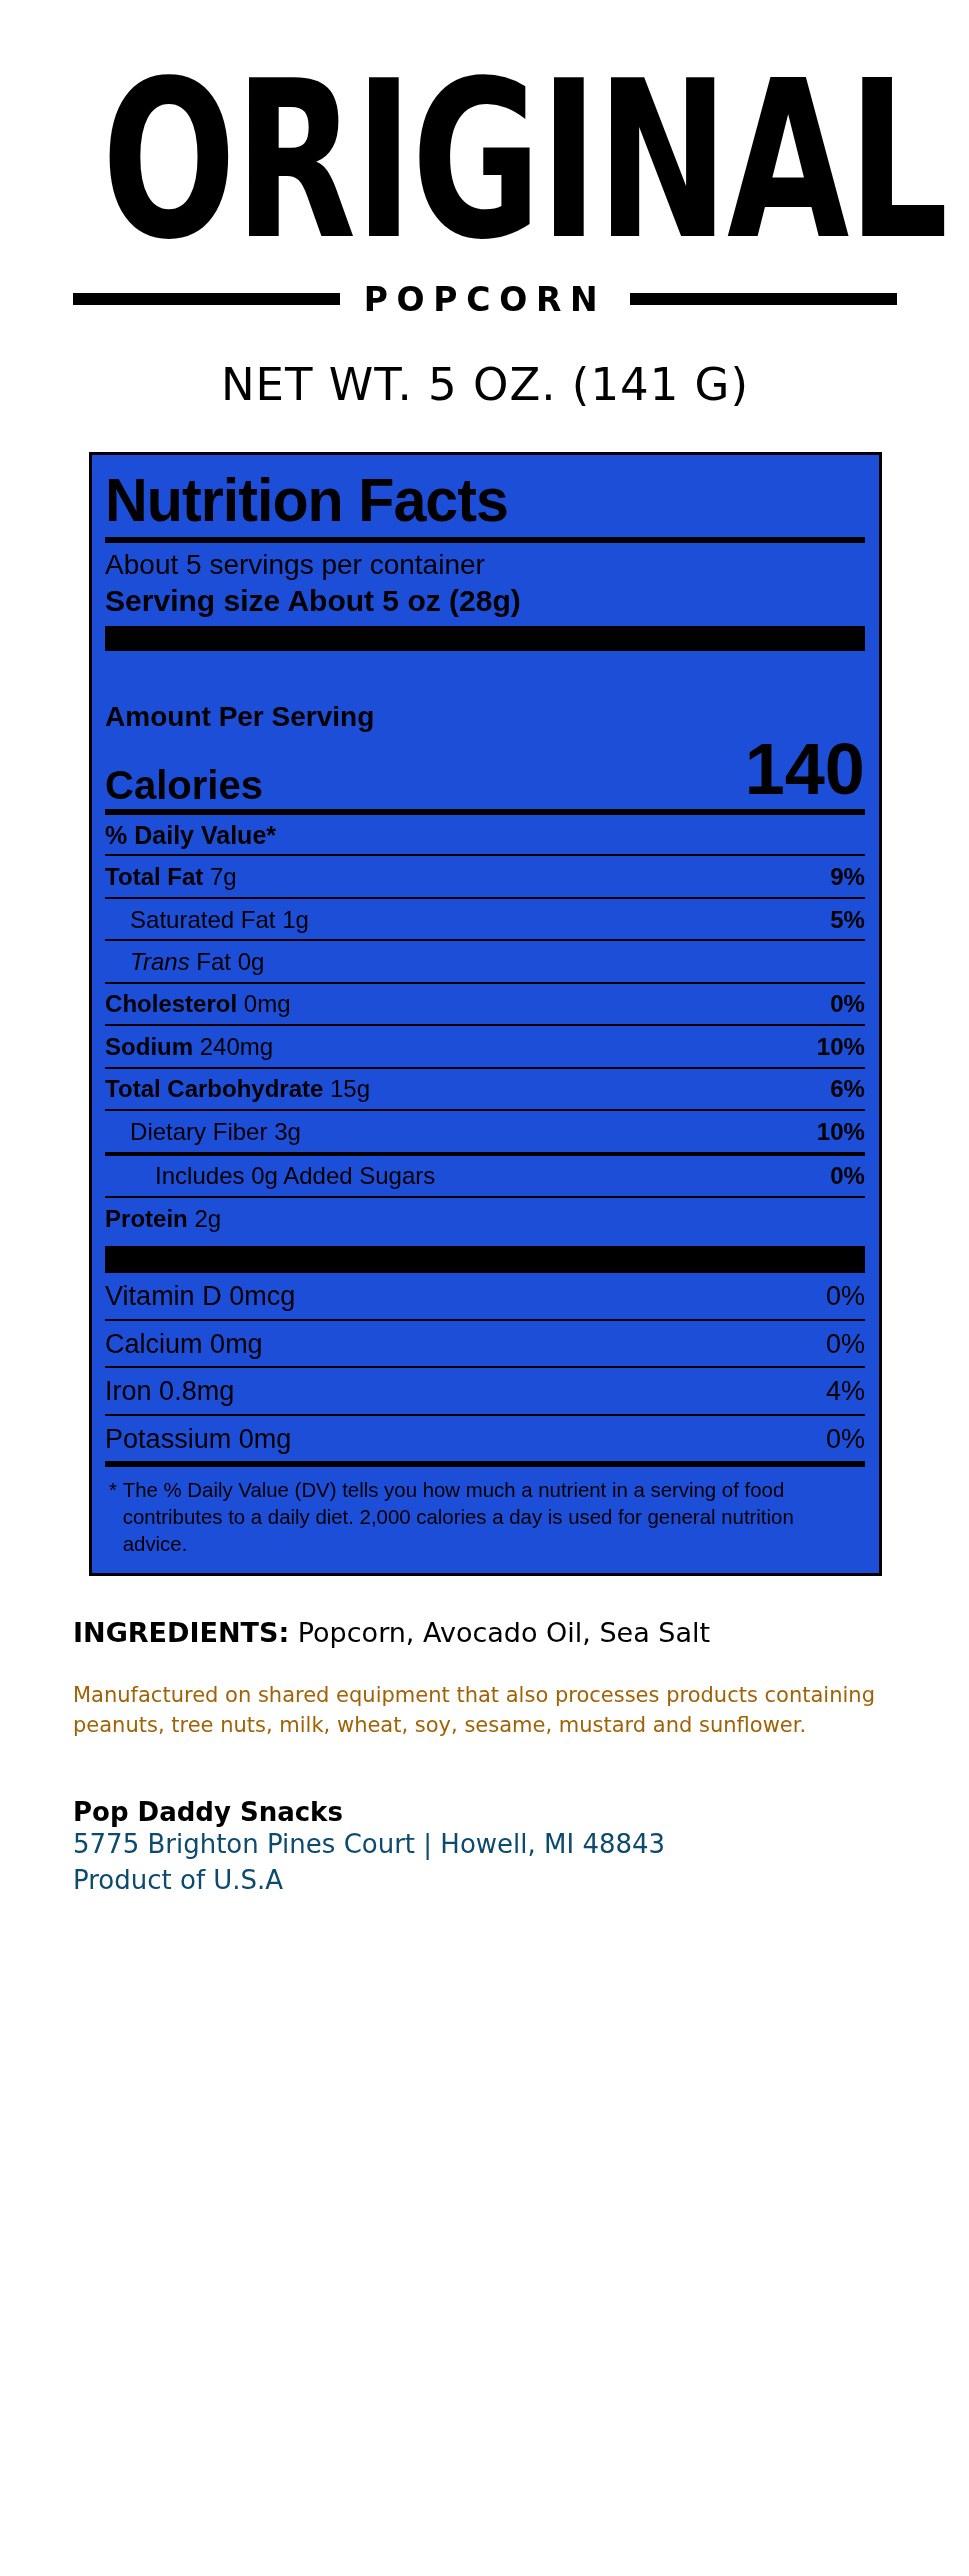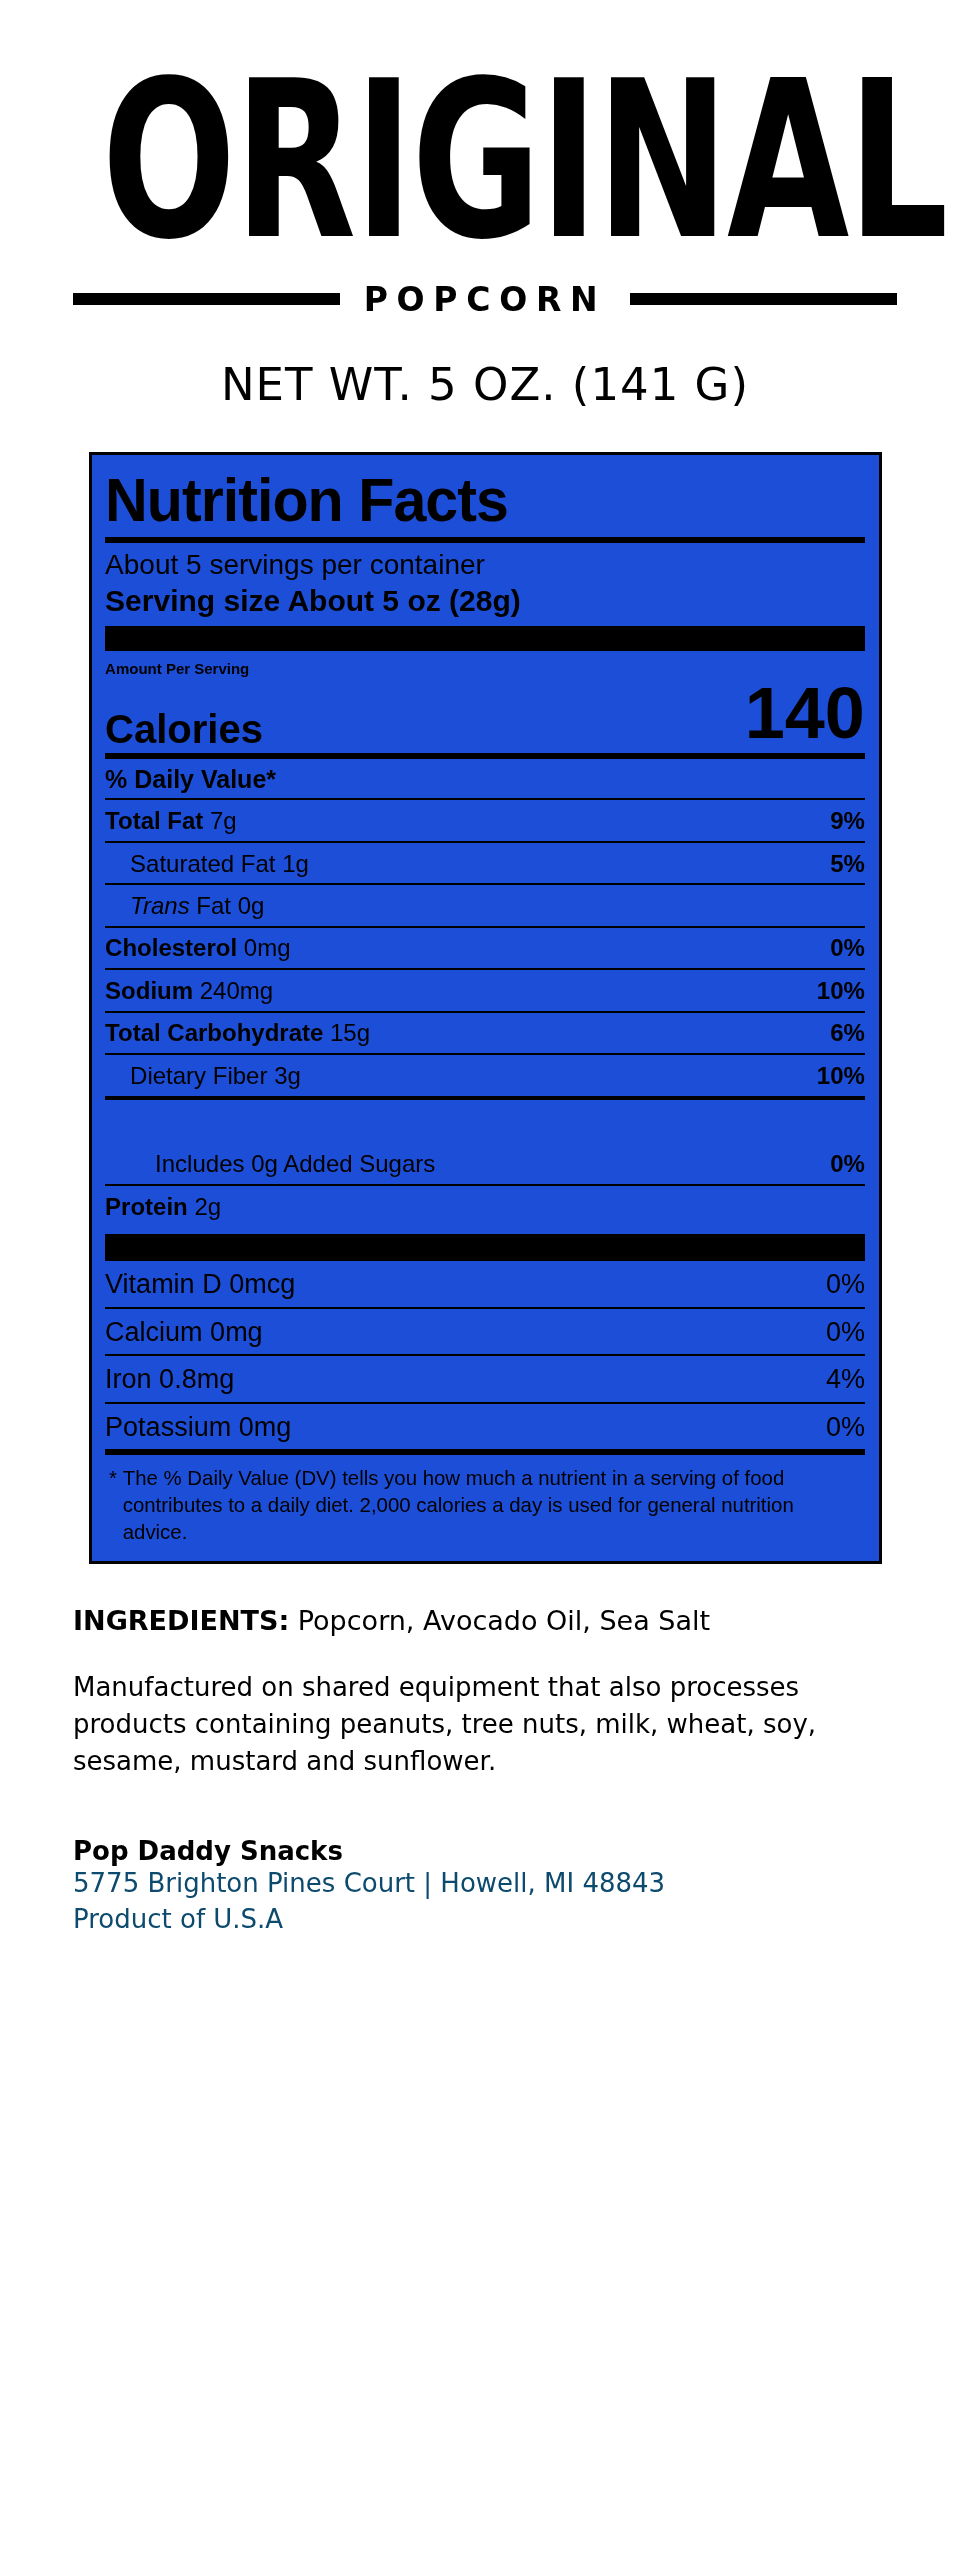--- a/index.html
+++ b/index.html
@@ -97,24 +97,25 @@
     padding: 6.8px 0 1.9px 0;
     font-family: "Liberation Sans", sans-serif;
   }
   .serving-size {
     font-size: 30px;
     font-weight: 700;
     padding: 1px 0 7.8px 0;
     font-family: "Liberation Sans", sans-serif;
   }
   .amount-per {
-    font-size: 15px;
+    font-size: 28px;
     font-weight: 700;
     font-family: "Liberation Sans", sans-serif;
     padding: 9px 0 0 0;
+    margin-top: 41px;
   }
   .cal-row {
     display: flex;
     align-items: flex-end;
     justify-content: space-between;
     padding: 0 0 3.9px 0;
   }
   .cal-label {
     font-family: "Liberation Sans", sans-serif;
     font-weight: 700;
@@ -138,21 +139,21 @@
     display: flex;
     justify-content: flex-start;
     align-items: baseline;
     font-family: "Liberation Sans", sans-serif;
     font-size: 24px;
     padding: 6.8px 0 5.8px 0;
   }
   .nrow .lbl { flex: 1 1 auto; }
   .nrow .val { font-weight: 700; white-space: nowrap; padding-left: 9.7px; }
   .nrow.indent1 .lbl { padding-left: 25px; }
-  .nrow.indent2 .lbl { padding-left: 50px; margin-top: 44px; }
+  .nrow.indent2 .lbl { padding-left: 50px; }
   .b { font-weight: 700; }
   .i { font-style: italic; }
   .vit-row {
     display: flex;
     justify-content: space-between;
     align-items: baseline;
     font-family: "Liberation Sans", sans-serif;
     font-size: 27px;
     padding: 7.8px 0 6.8px 0;
   }
@@ -168,23 +169,23 @@
 
   
   .ingredients {
     margin-top: 41px;
     font-size: 27px;
     font-family: "DejaVu Sans", sans-serif;
   }
   .ingredients .hdr { font-weight: 700; text-align: right; }
   .allergen {
     margin-top: 33px;
-    font-size: 26px;
+    font-size: 21px;
     line-height: 1.42;
-    color: #000000;
+    color: #a16207;
     font-family: "DejaVu Sans", sans-serif;
   }
   .company {
     margin-top: 56px;
     font-size: 26px;
     font-weight: 700;
     font-family: "DejaVu Sans", sans-serif;
   }
   .addr {
     font-size: 26px;

